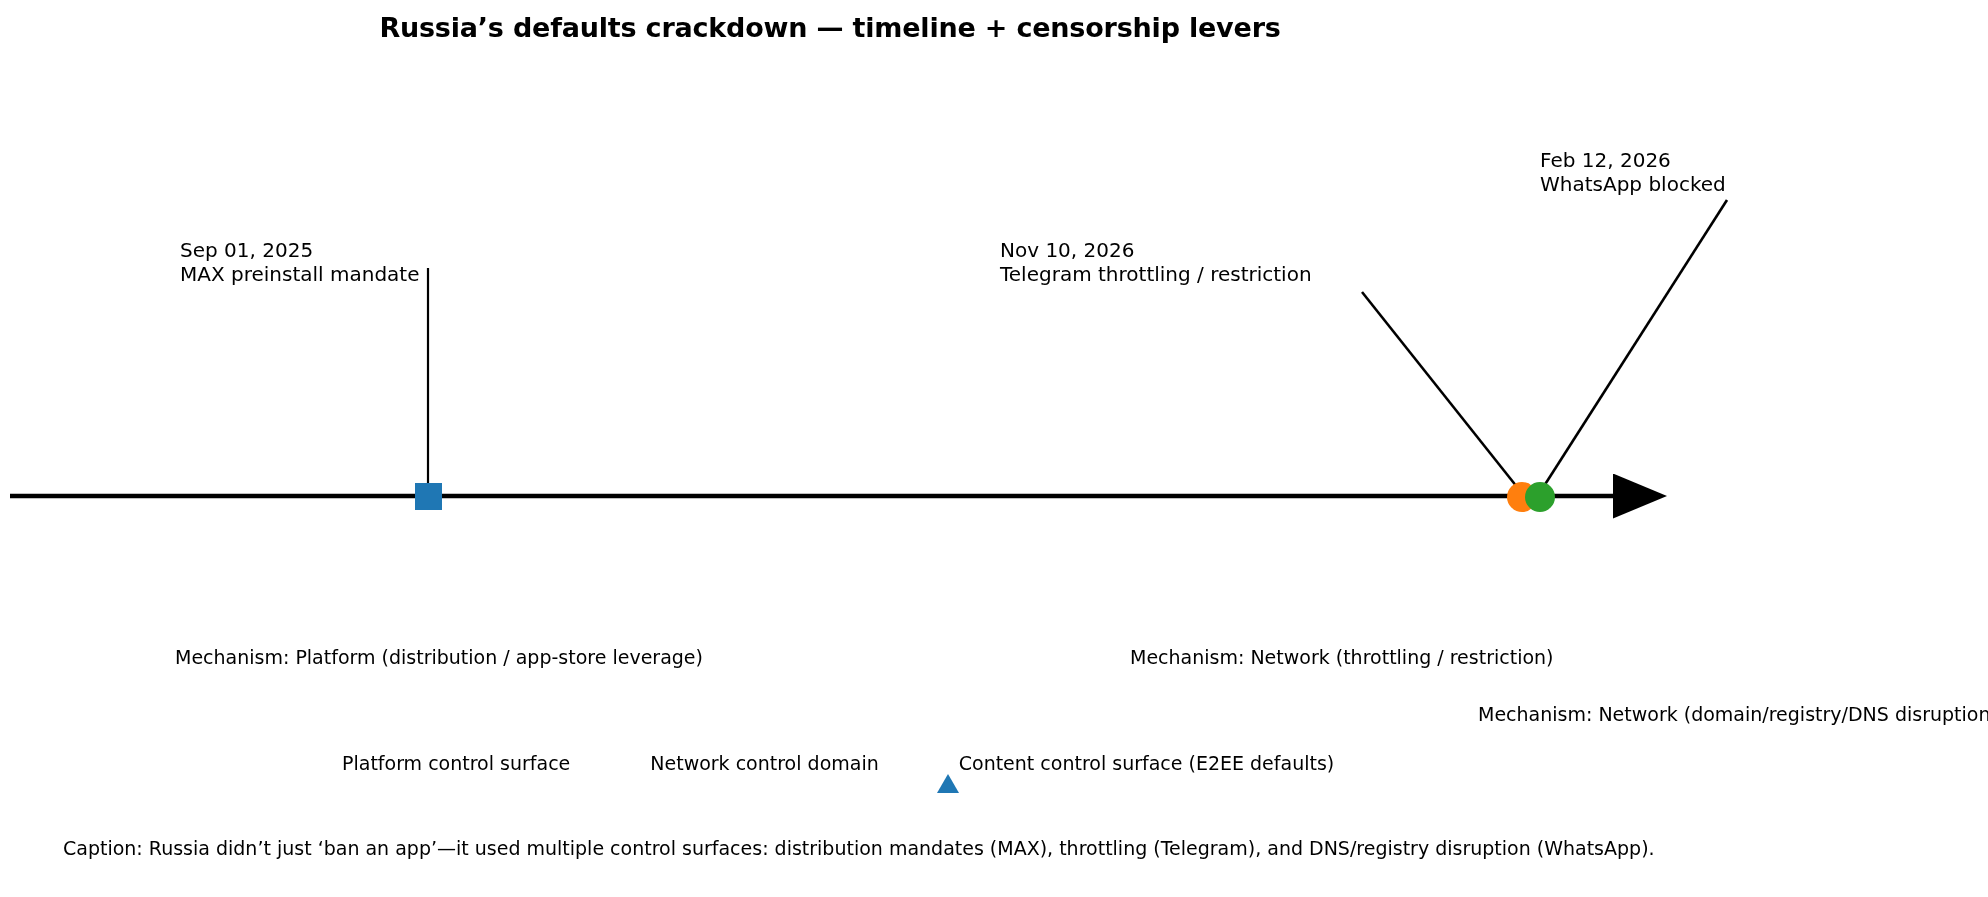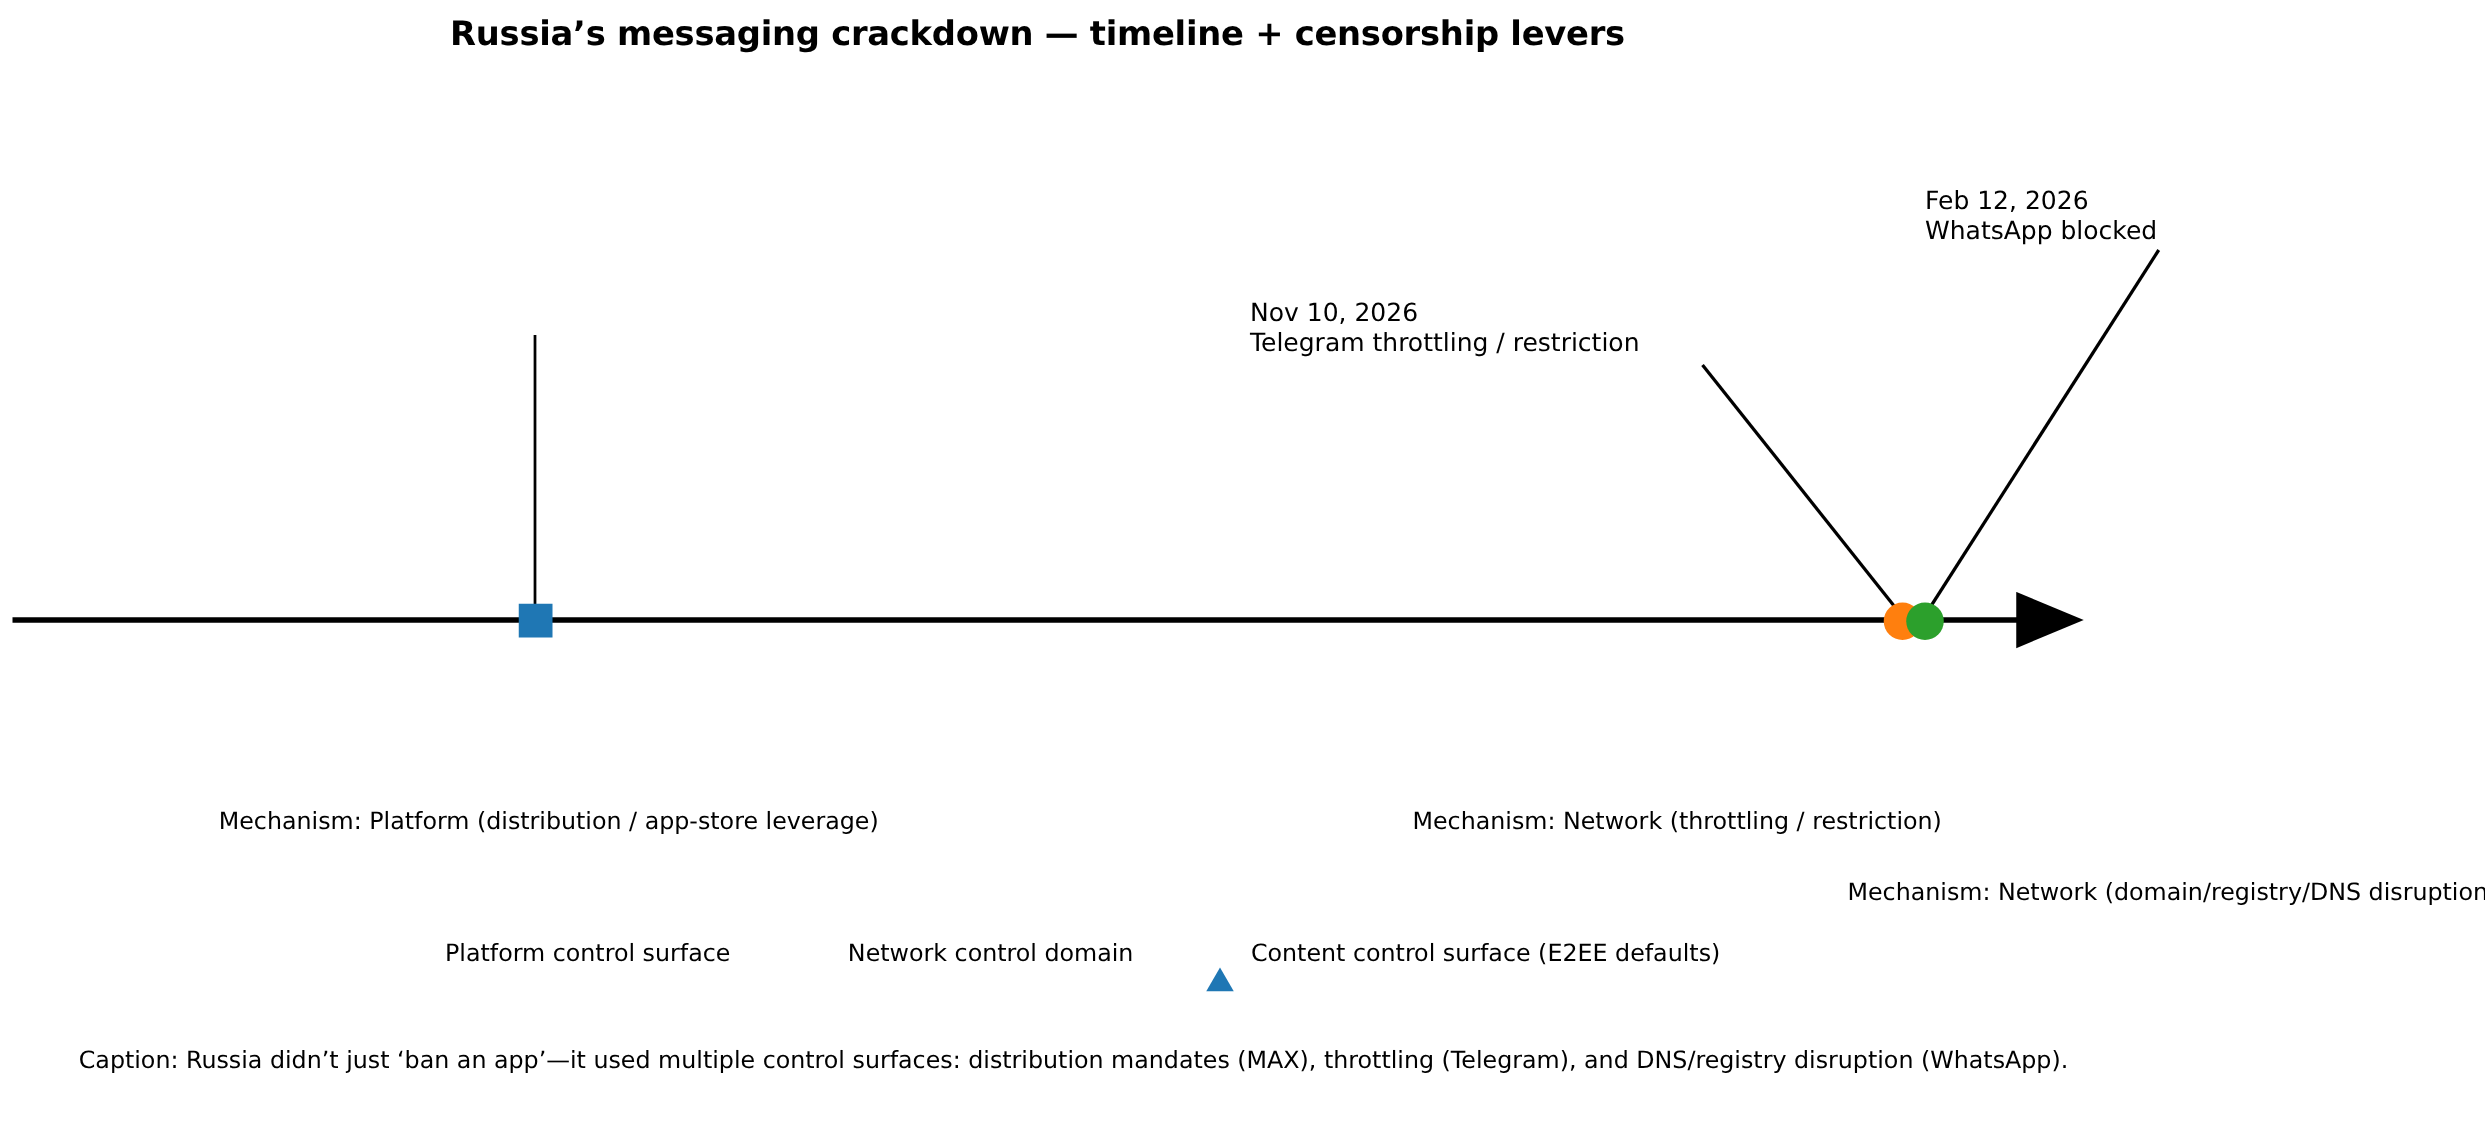--- a/index.html
+++ b/index.html
@@ -70,21 +70,21 @@
     left: 320px;
     top: 752px;
     display: flex;
     align-items: center;
     gap: 0px;
     font-size: 19px;
   }
   .legend-item {
     display: flex;
     align-items: flex-start;
-    gap: 14px;
+    gap: 0;
   }
   .legend-item + .legend-item { margin-left: 58px; }
   .legend-swatch {
     width: 22px;
     height: 22px;
     display: inline-block;
     position: relative;
     flex: 0 0 auto;
   }
   .swatch-square {
@@ -118,21 +118,21 @@
     line-height: 24px;
     white-space: nowrap;
     text-align: center;
   }
 </style>
 </head>
 <body>
 
 <div class="stage">
 
-  <div class="chart-title">Russia’s messaging crackdown — timeline + censorship levers</div>
+  <div class="chart-title">Russia’s defaults crackdown — timeline + censorship levers</div>
 
   <svg id="figure-svg" viewBox="0 0 1988 897" xmlns="http://www.w3.org/2000/svg">
     <defs>
       <marker id="axis-arrow" markerWidth="12" markerHeight="12" refX="2" refY="5" orient="auto" markerUnits="strokeWidth">
         <path d="M0,0 L12,5 L0,10 z" fill="#000000"></path>
       </marker>
     </defs>
 
     <line x1="10" y1="496" x2="1622" y2="496" stroke="#000000" stroke-width="4.5" marker-end="url(#axis-arrow)"></line>
 
@@ -142,20 +142,24 @@
 
     <line x1="1727" y1="200" x2="1537" y2="497" stroke="#000000" stroke-width="2.6"></line>
 
     <rect x="415" y="483" width="27" height="27" fill="#1f77b4"></rect>
 
     <circle cx="1522" cy="497" r="15" fill="#ff7f0e"></circle>
 
     <circle cx="1540" cy="497" r="15" fill="#2ca02c"></circle>
   </svg>
 
+  <div class="anno" id="anno-0">
+    <span class="anno-date">Sep 01, 2025</span>
+    <span class="anno-label">MAX preinstall mandate</span>
+  </div>
 
   <div class="anno" id="anno-1">
     <span class="anno-date">Nov 10, 2026</span>
     <span class="anno-label">Telegram throttling / restriction</span>
   </div>
 
   <div class="anno" id="anno-2">
     <span class="anno-date">Feb 12, 2026</span>
     <span class="anno-label">WhatsApp blocked</span>
   </div>

